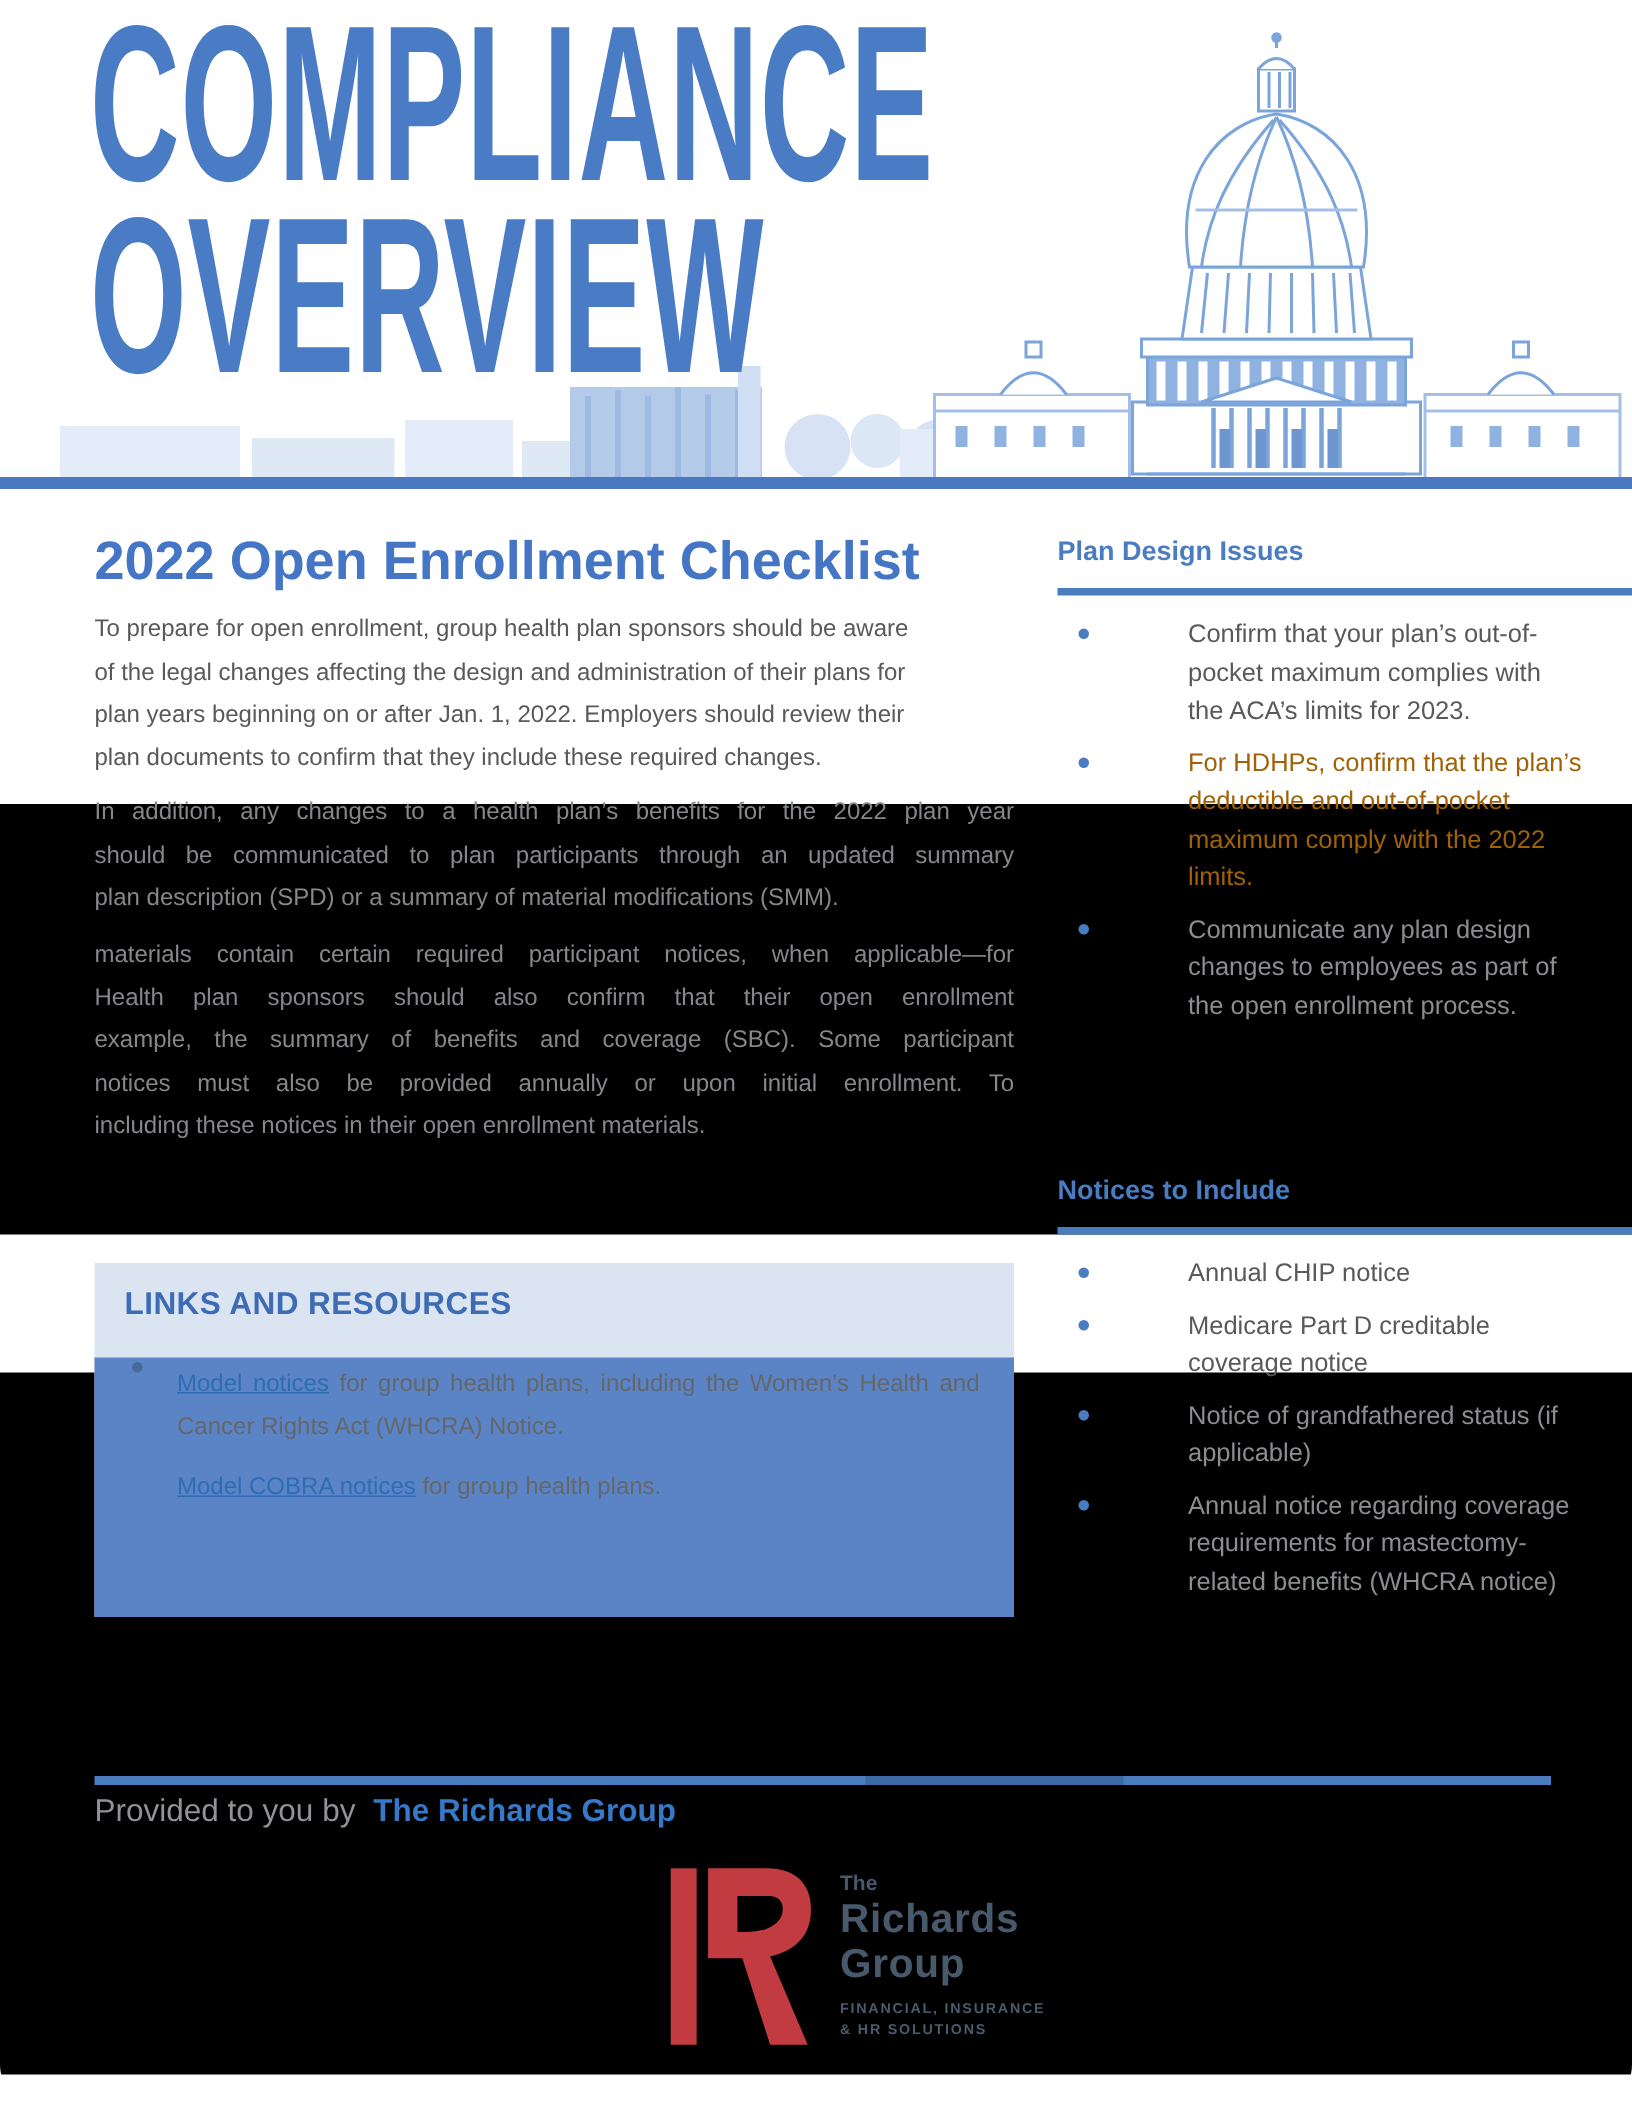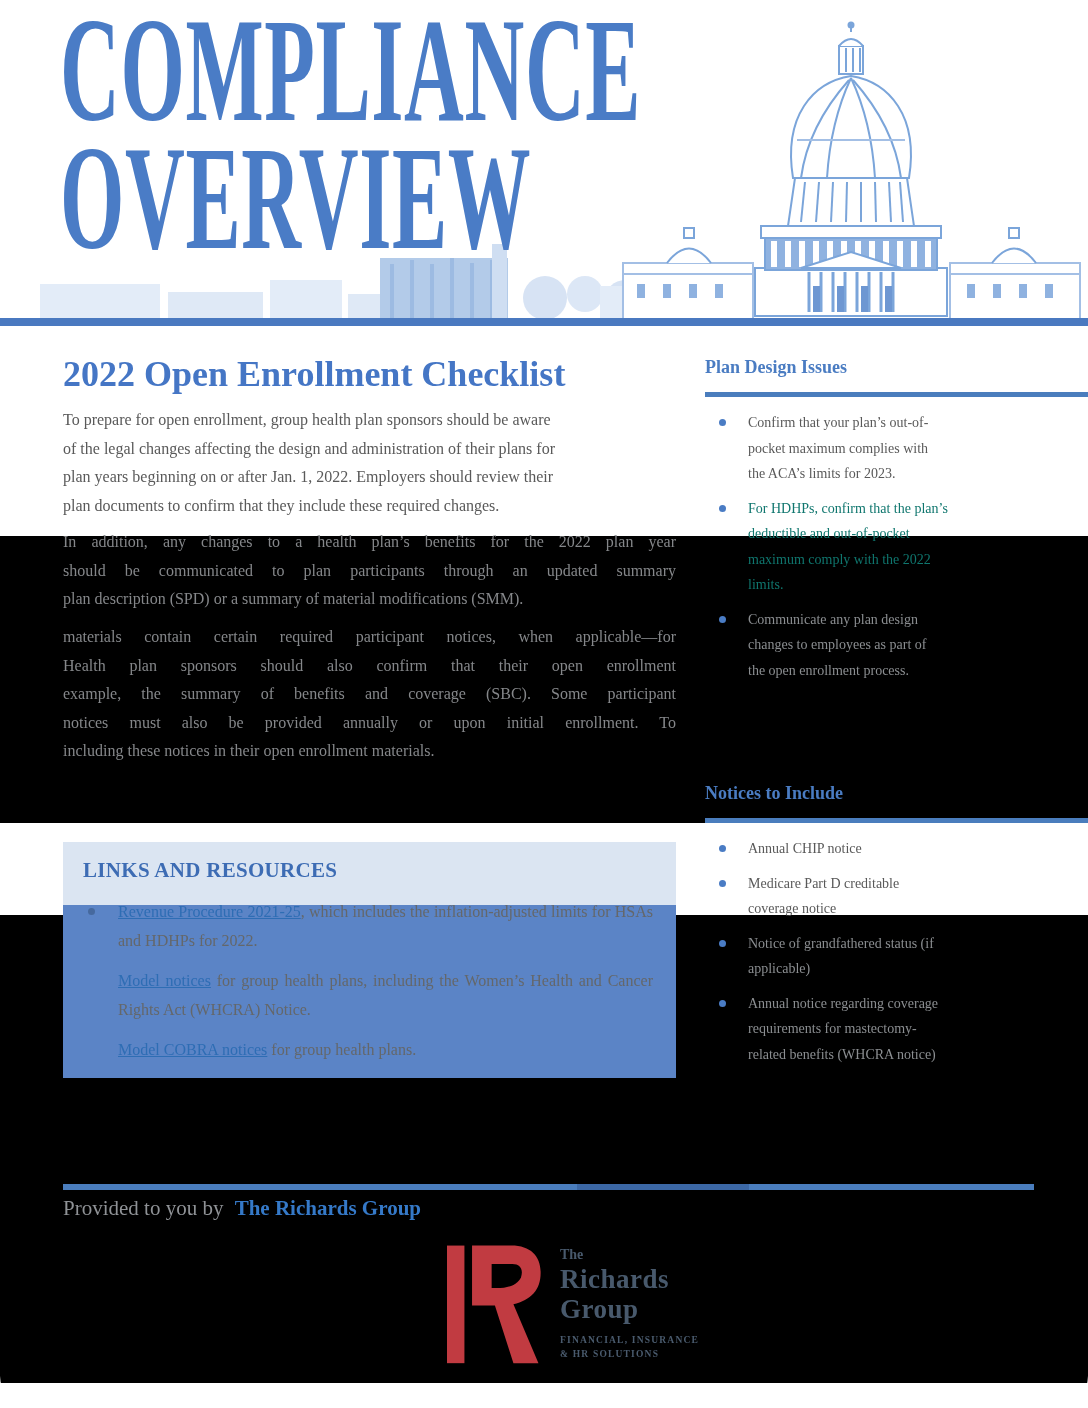--- a/index.html
+++ b/index.html
@@ -1,17 +1,17 @@
 <!DOCTYPE html>
 <html><head>
 <meta charset="utf-8">
 <style>
   html,body{margin:0;padding:0;background:#ffffff;}
   .page{position:relative;width:1088px;height:1408px;margin:0 auto;background:#ffffff;overflow:hidden;
-        font-family:Liberation Serif, serif;border-radius:32px;}
+        font-family:Liberation Sans, sans-serif;border-radius:32px;}
 
   
   .skyline{position:absolute;left:40px;top:236px;z-index:1;}
   .capitol{position:absolute;left:615px;top:20px;z-index:1;}
   .wordmark{position:absolute;left:60px;top:6px;z-index:2;color:#4a7cc6;font-weight:800;
             transform:scaleX(0.56);transform-origin:left top;}
   .wordmark .wm-line{font-size:148px;line-height:128px;letter-spacing:1px;white-space:nowrap;}
   .header-rule{position:absolute;left:0;top:318px;width:1088px;height:8px;background:#4a79c0;z-index:3;}
 
   
@@ -45,24 +45,24 @@
   
   .sb-section{position:absolute;left:705px;width:383px;z-index:6;}
   .sec-1{top:352px;}
   .sec-2{top:778px;}
   .sb-heading{font-size:18px;line-height:30px;font-weight:bold;color:#4a7cc2;margin:0 0 10px 0;white-space:nowrap;}
   .sb-rule{width:383px;height:5px;background:#4a7dbd;}
   .sb-list{margin-top:13px;width:357px;}
   .sb-item{display:flex;margin-bottom:9px;}
   .sb-marker{width:43px;flex:0 0 43px;position:relative;}
   .sb-marker::after{content:"";position:absolute;left:14px;top:9px;width:7px;height:7px;border-radius:50%;background:#4a7cc4;}
-  .sb-text{font-size:14px;}
+  .sb-text{font-size:17px;margin-left:44px;}
   .sb-text .tline{line-height:25.5px;white-space:nowrap;}
   .c-dark{color:#595959;}
-  .c-mid{color:#0f766e;}
+  .c-mid{color:#a16207;}
   .c-light{color:#8b8e91;}
 
   
   .footer-line{position:absolute;left:63px;top:1184px;width:971px;height:6px;background:#4a7dbd;z-index:6;}
   .footer-line-dark{position:absolute;left:577px;top:1184px;width:172px;height:6px;background:#3c68a6;z-index:7;}
   .provided{position:absolute;left:63px;top:1196px;z-index:6;font-size:21px;white-space:nowrap;}
   .provided .pfx{color:#8f9296;}
   .provided .co{color:#3579c8;font-weight:bold;margin-left:6px;}
   .logo-mark{position:absolute;left:447px;top:1243px;z-index:6;}
   .logo-text{position:absolute;left:560px;top:1246px;z-index:6;color:#48596c;}
@@ -210,21 +210,20 @@
         <div class="tline">including these notices in their open enrollment materials.</div>
       </div>
   </div>
 
   <div class="links-box">
     <div class="links-overlay"></div>
     <div class="links-heading">LINKS AND RESOURCES</div>
     <div class="links-items">
       <div class="lk-item has-dot">
         <div class="lk-marker"></div>
-        <div class="lk-content"><span class="lk-link">Revenue Procedure 2021-25</span><span>, which includes the inflation-adjusted limits for HSAs and HDHPs for 2022.</span></div>
       </div>
       <div class="lk-item">
         <div class="lk-marker"></div>
         <div class="lk-content"><span class="lk-link">Model notices</span><span> for group health plans, including the Women’s Health and Cancer Rights Act (WHCRA) Notice.</span></div>
       </div>
       <div class="lk-item">
         <div class="lk-marker"></div>
         <div class="lk-content"><span class="lk-link">Model COBRA notices</span><span> for group health plans.</span></div>
       </div>
     </div>

